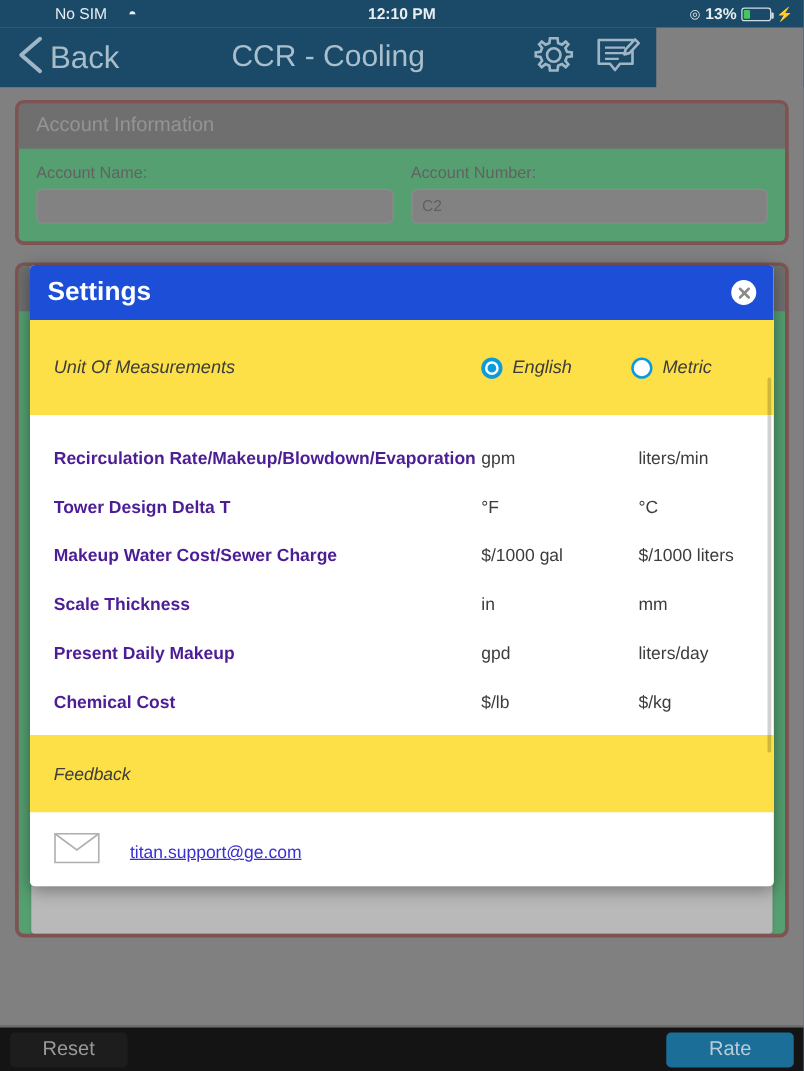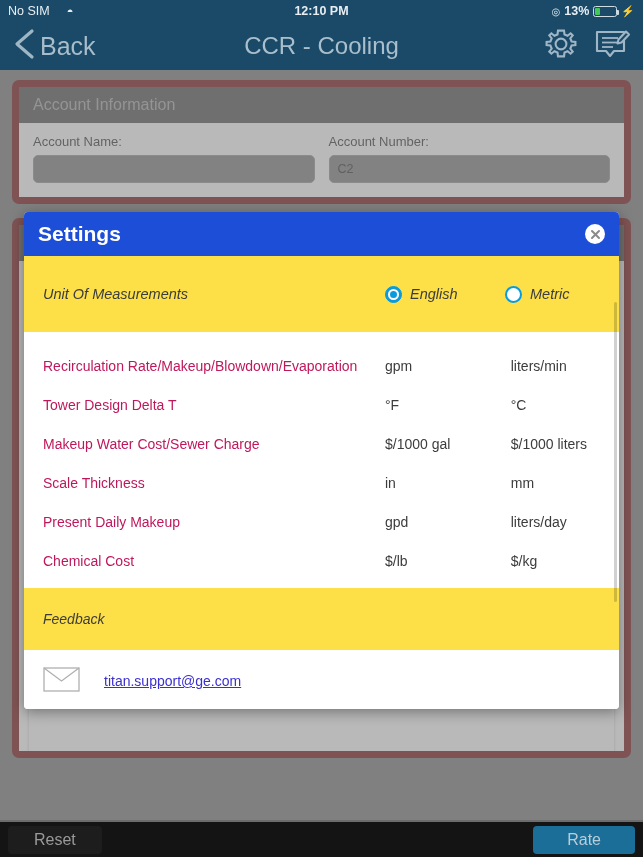--- a/index.html
+++ b/index.html
@@ -26,21 +26,21 @@
     top: 0; left: 0;
     width: 643px;
     height: 22px;
     background: #1b4a68;
     color: #e8eef2;
     font-size: 12.5px;
     display: flex;
     align-items: center;
     padding: 0 8px;
   }
-  #status-left { display: flex; align-items: center; gap: 17px; }
+  #status-left { display: flex; align-items: center; gap: 17px; margin-left: 36px; }
   #status-center {
     position: absolute;
     left: 0; right: 0;
     text-align: center;
     font-weight: bold;
     font-size: 12.5px;
     pointer-events: none;
   }
   #status-right {
     margin-left: auto;
@@ -74,21 +74,21 @@
     width: 5px;
     background: #45c85a;
     border-radius: 1px;
   }
   .bolt-glyph { font-size: 11px; }
 
   
   #nav-bar {
     position: absolute;
     top: 22px; left: 0;
-    width: 643px;
+    width: 525px;
     height: 48px;
     background: #1b4a68;
     display: flex;
     align-items: center;
     padding: 0 12px;
   }
   #back-button {
     display: flex;
     align-items: center;
     gap: 2px;
@@ -122,22 +122,22 @@
   
   #form-area {
     position: absolute;
     top: 70px; left: 0;
     width: 643px;
     height: 752px;
     background: #808080;
     padding: 10px 12px 0 12px;
   }
   .panel {
-    background: #ffffff;
-    border: 7px solid #7f1d1d;
+    background: #22c55e;
+    border: 3px solid #7f1d1d;
     border-radius: 7px;
     margin-bottom: 14px;
     overflow: hidden;
   }
   .panel-header {
     background: #5c5c5c;
     color: #adadad;
     font-size: 16px;
     padding: 9px 14px;
   }
@@ -294,21 +294,22 @@
     background: #ffffff;
   }
   .unit-row {
     display: flex;
     align-items: center;
     height: 39px;
   }
   .unit-name {
     flex: 1 1 auto;
     font-size: 14px;
-    color: #be185d;
+    color: #4c1d95;
+    font-weight: bold;
   }
   .unit-cols {
     display: flex;
     align-items: center;
     width: 215px;
     flex: 0 0 auto;
     gap: 13px;
   }
   .unit-eng {
     width: 120px;

